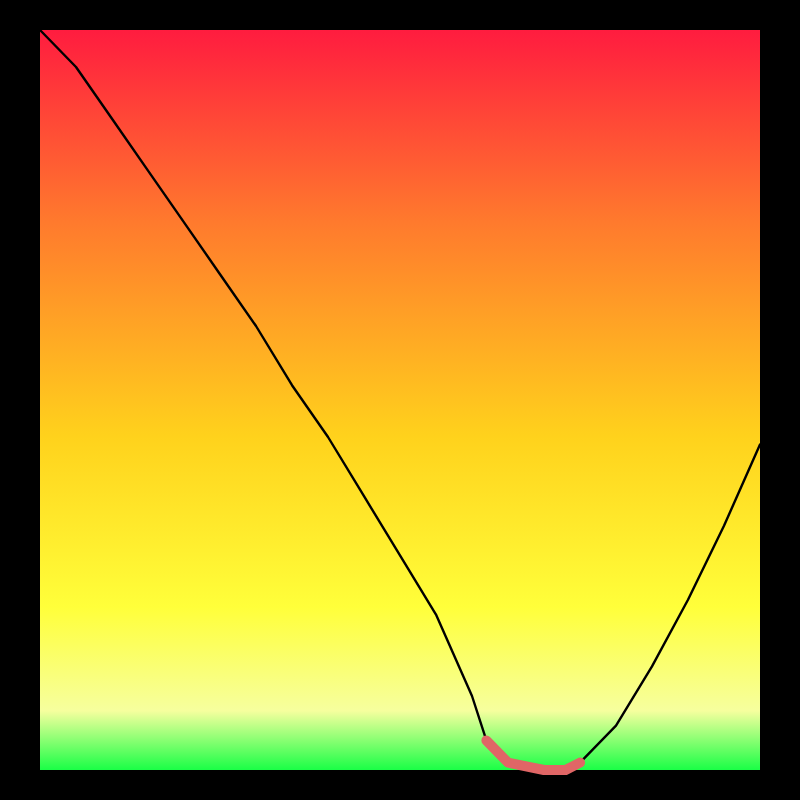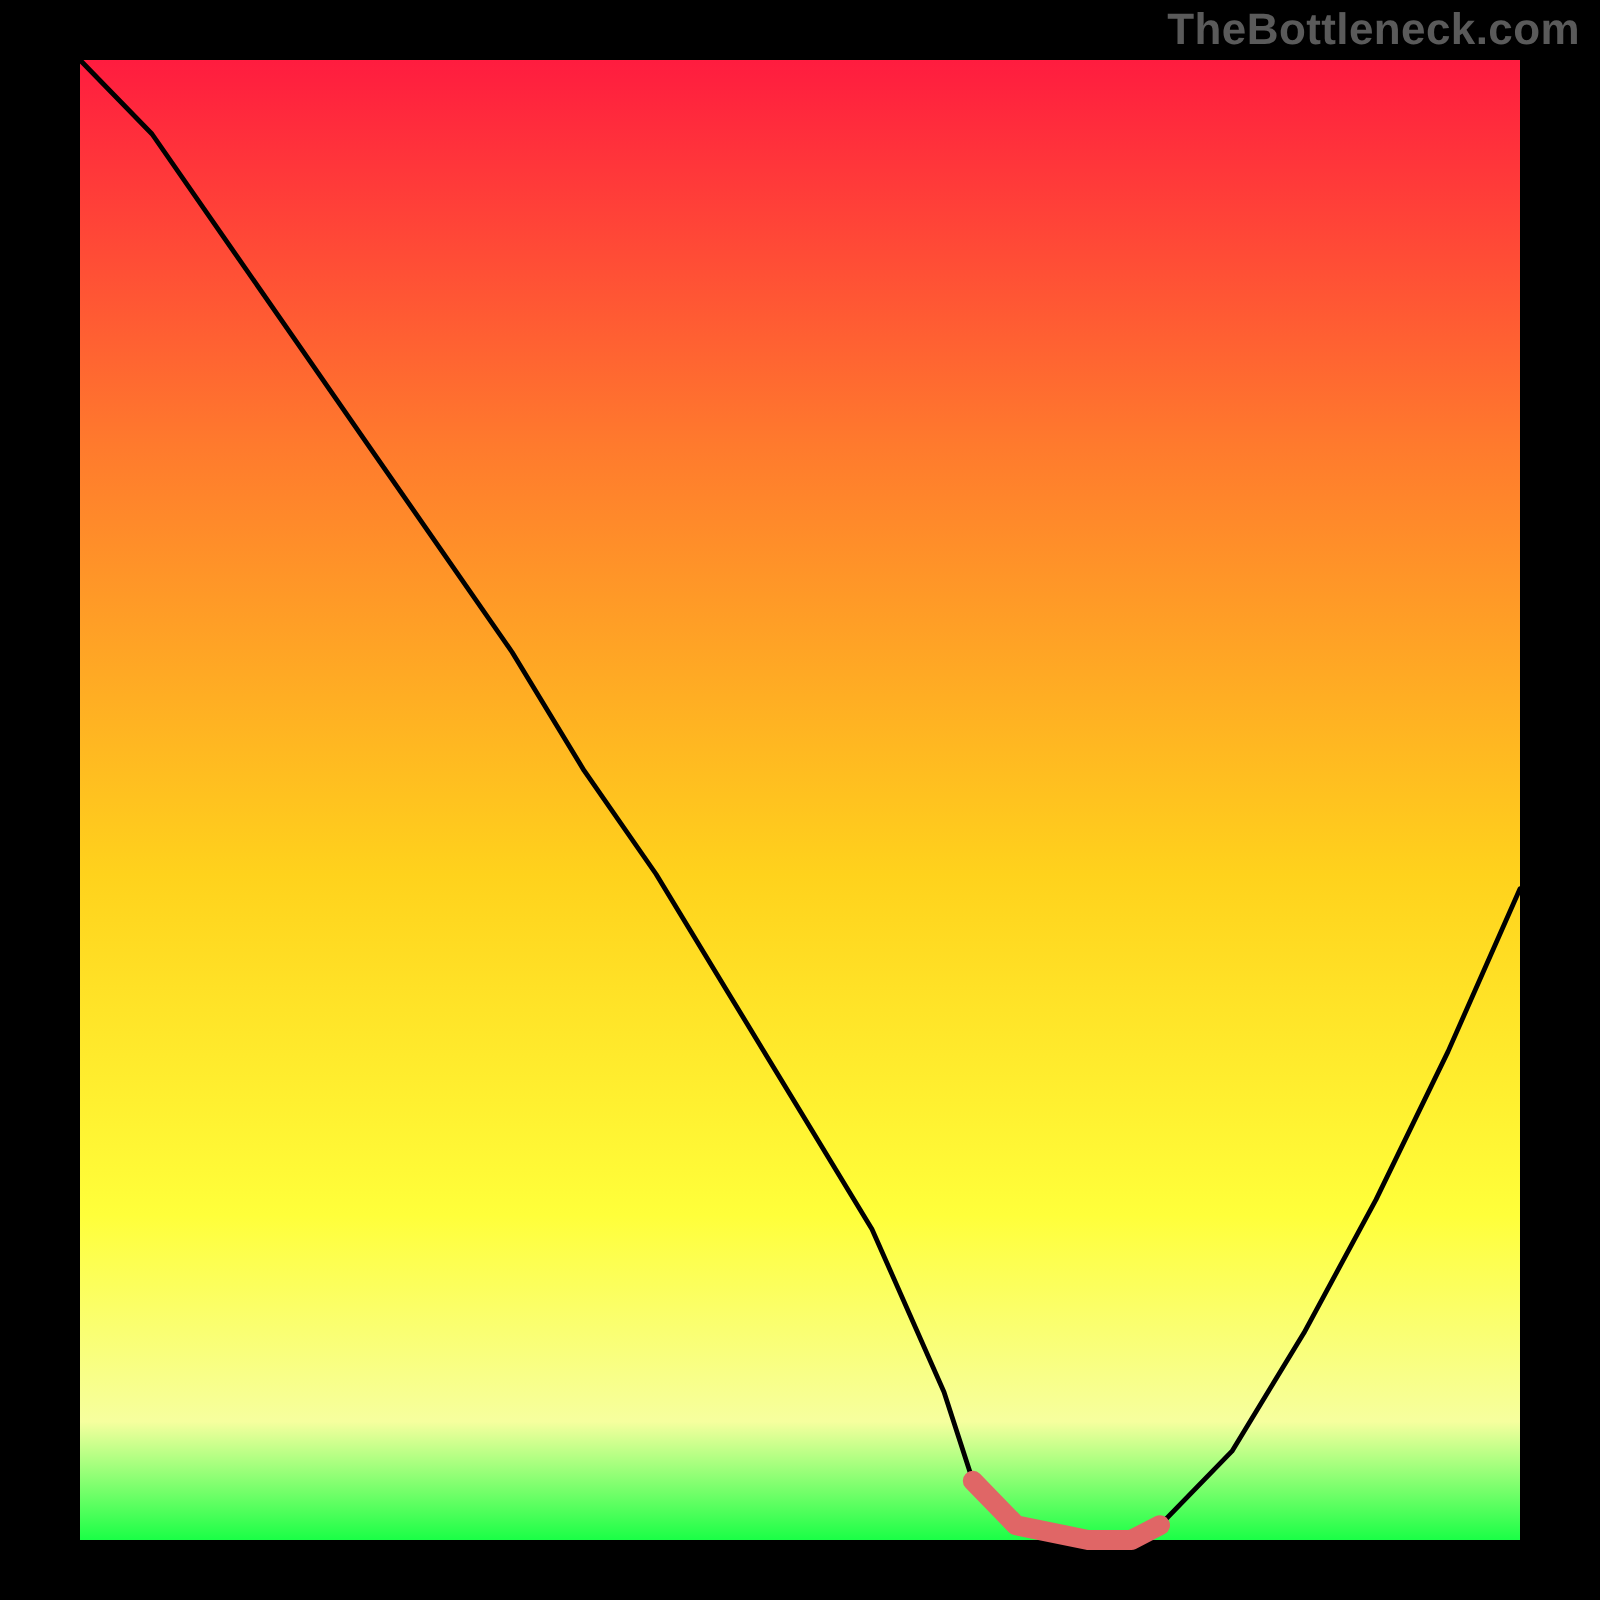--- a/index.html
+++ b/index.html
@@ -29,21 +29,20 @@
   svg.plot {
     position: absolute;
     left: 0;
     top: 0;
   }
 </style>
 </head>
 <body>
 
 <div class="frame">
-  <div class="watermark">TheBottleneck.com</div>
 
   <svg class="plot" width="800" height="800" viewBox="0 0 800 800">
     <defs>
       <linearGradient id="bg-grad" x1="0" y1="0" x2="0" y2="1">
         <stop id="g0" offset="0%" stop-color="#ff1c3f"></stop>
         <stop id="g1" offset="26%" stop-color="#ff7a2d"></stop>
         <stop id="g2" offset="55%" stop-color="#ffd21c"></stop>
         <stop id="g3" offset="78%" stop-color="#ffff3a"></stop>
         <stop id="g4" offset="92%" stop-color="#f6ff9e"></stop>
         <stop id="g5" offset="100%" stop-color="#1aff46"></stop>

